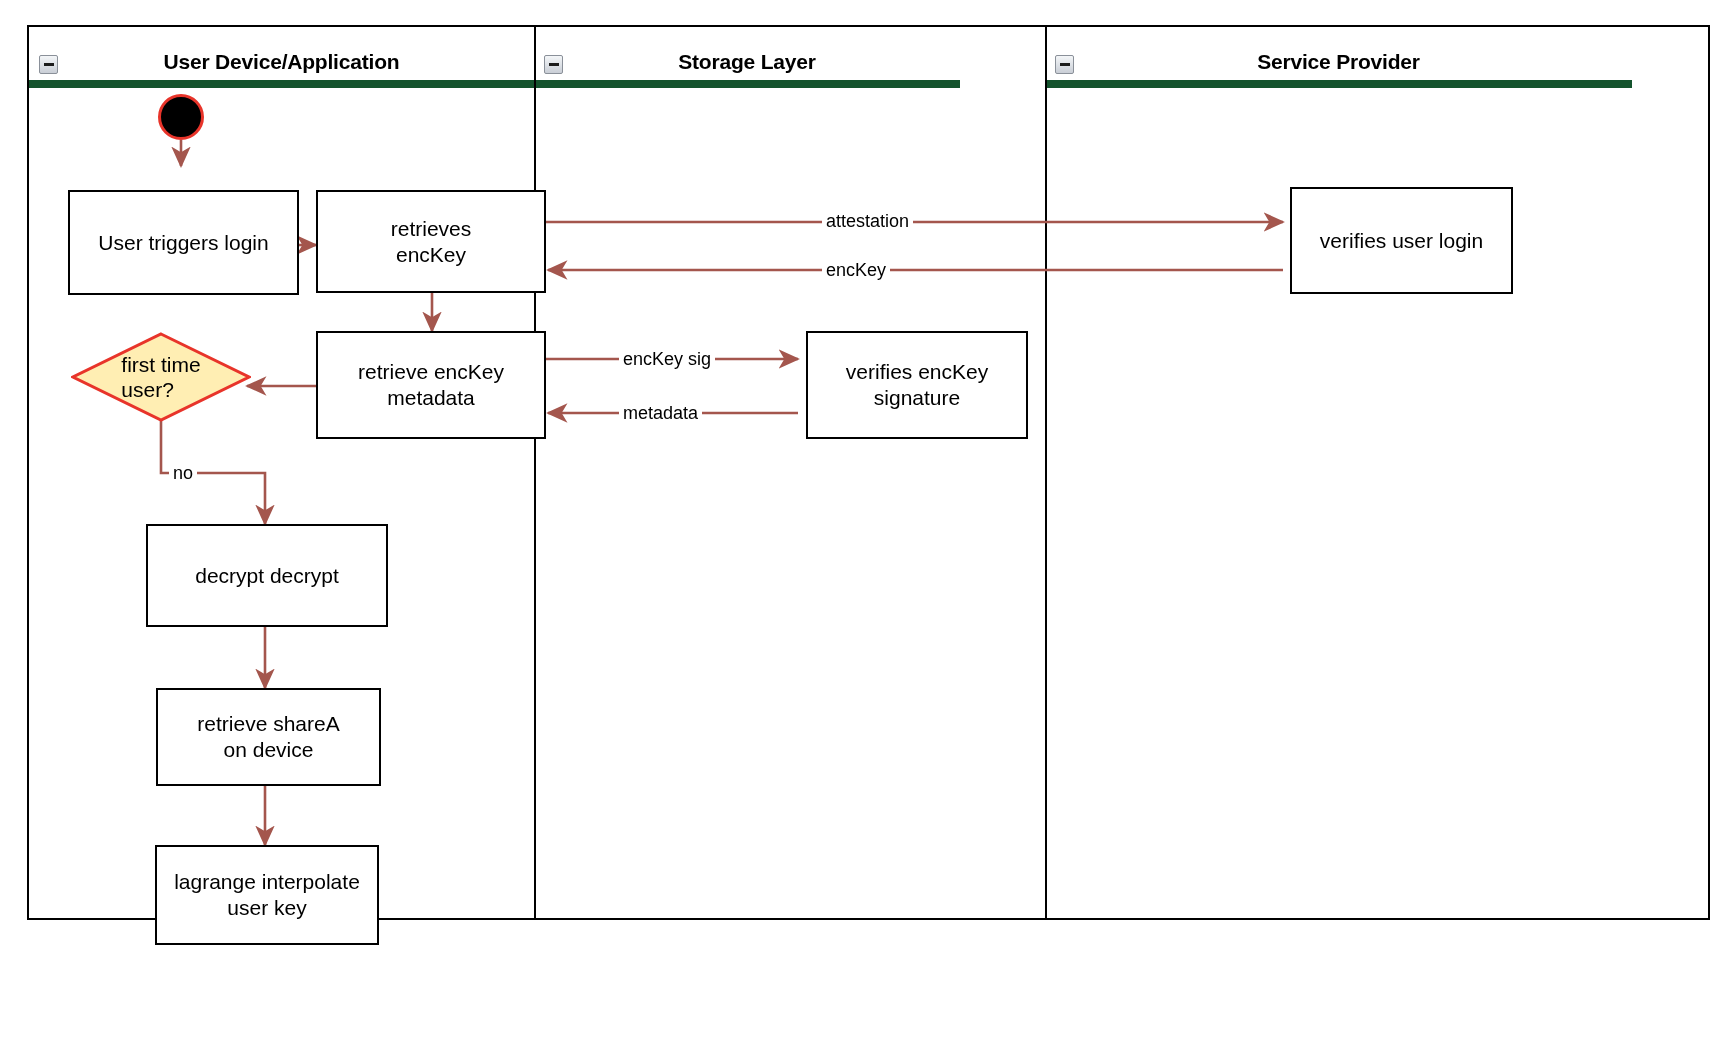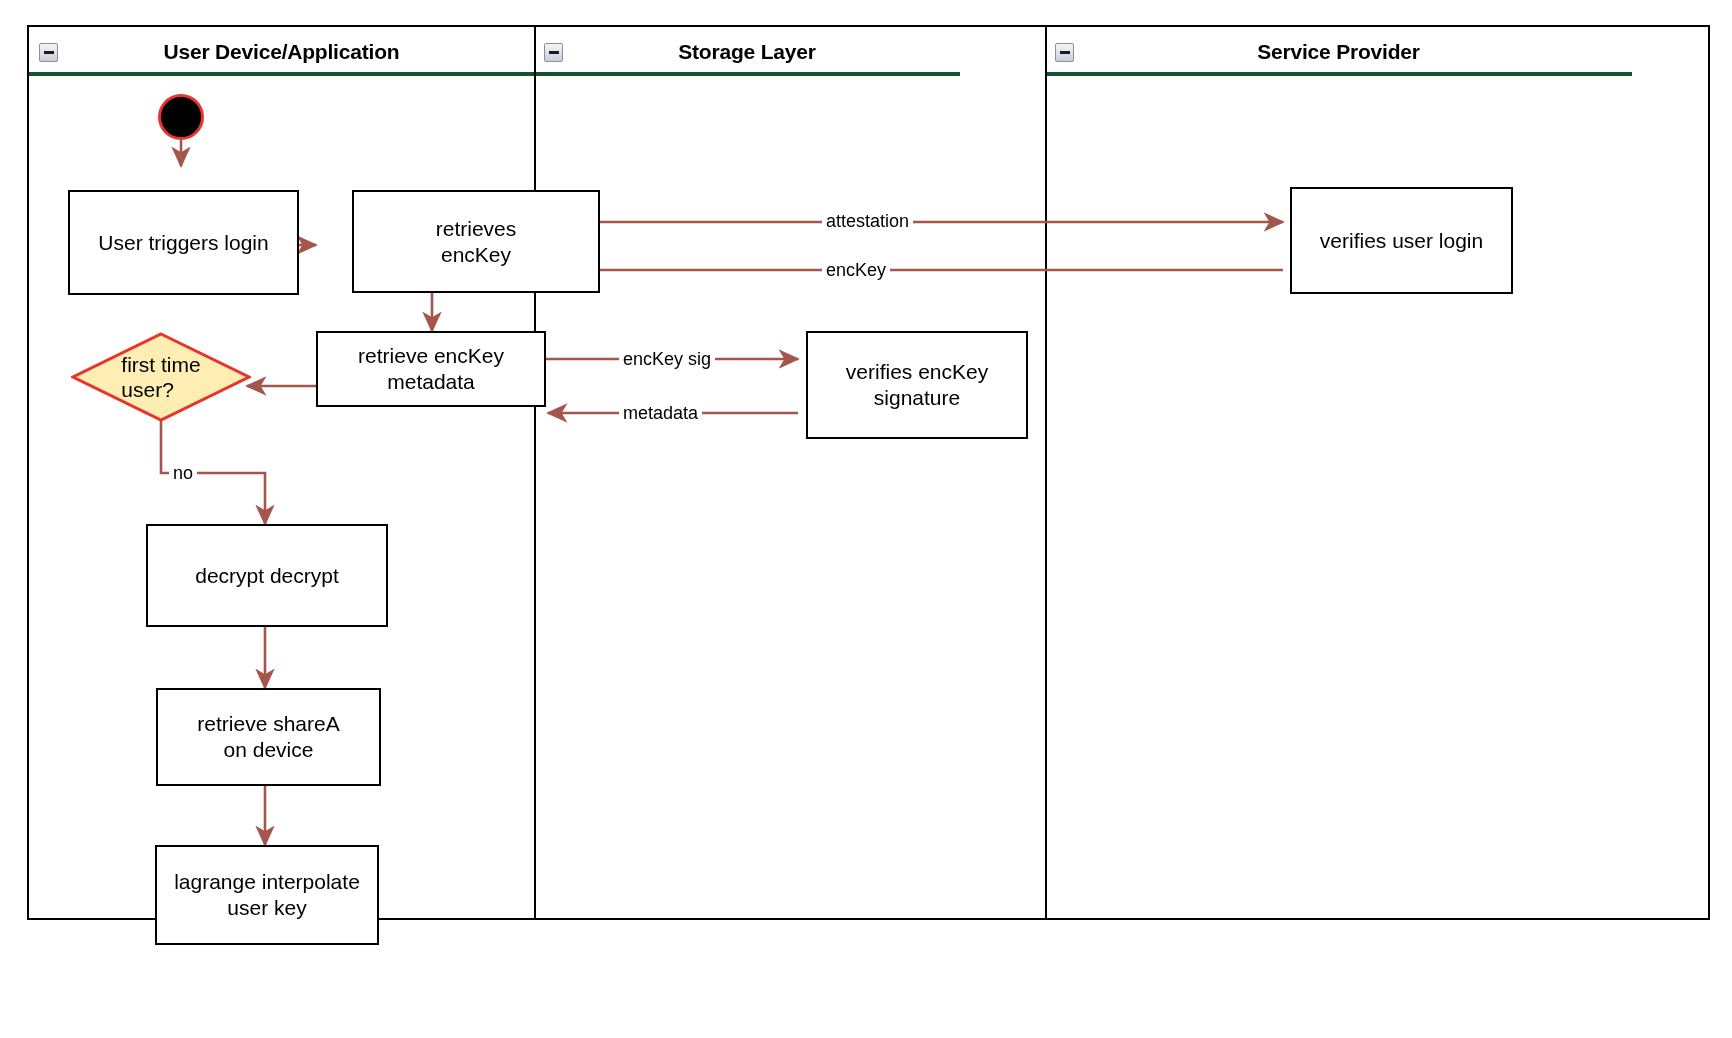--- a/index.html
+++ b/index.html
@@ -35,24 +35,24 @@
   }
   .lane-divider {
     position: absolute;
     top: 0;
     width: 0;
     height: 100%;
     border-left: 2px solid #000000;
   }
   .lane-header {
     position: absolute;
-    top: 4px;
+    top: 16px;
     height: 45px;
     box-sizing: border-box;
-    border-bottom: 4px solid #14532d;
+    border-bottom: 8px solid #14532d;
     display: flex;
     align-items: center;
     justify-content: center;
   }
   .lane-title {
     font-size: 21px;
     font-weight: bold;
     color: #000000;
     letter-spacing: -0.2px;
     white-space: nowrap;
@@ -209,26 +209,26 @@
   <div class="edge-label" style="left:619px; top:350px;">encKey sig</div>
   <div class="edge-label" style="left:619px; top:404px;">metadata</div>
   <div class="edge-label" style="left:169px; top:464px;">no</div>
 
   <div class="start-node" style="left:158px; top:94px;"></div>
 
   <div class="node" style="left:68px; top:190px; width:231px; height:105px;">
     <span>User triggers login</span>
   </div>
 
-  <div class="node" style="left:316px; top:190px; width:248px; height:103px;margin-left:36px;">
+  <div class="node" style="left:316px; top:190px; width:230px; height:103px;">
     <span>retrieves
 encKey</span>
   </div>
 
-  <div class="node" style="left:316px; top:331px; width:230px; height:76px;">
+  <div class="node" style="left:316px; top:331px; width:230px; height:108px;">
     <span>retrieve encKey
 metadata</span>
   </div>
 
   <div class="decision" style="left:71px; top:332px; width:180px; height:90px;">
     <svg class="dia-bg" viewBox="0 0 180 90" preserveAspectRatio="none">
       <polygon points="90,2 178,45 90,88 2,45" fill="#ffeeb3" stroke="#e8342a" stroke-width="3"></polygon>
     </svg>
     <span class="dia-label">first time
 user?</span>

